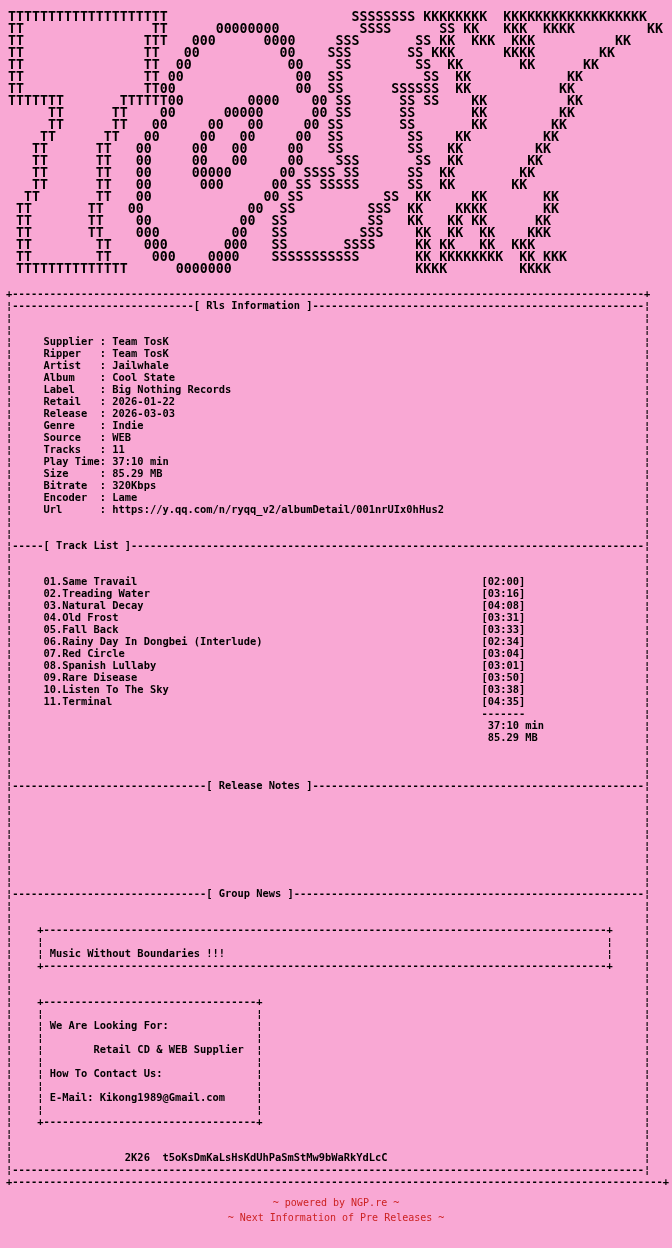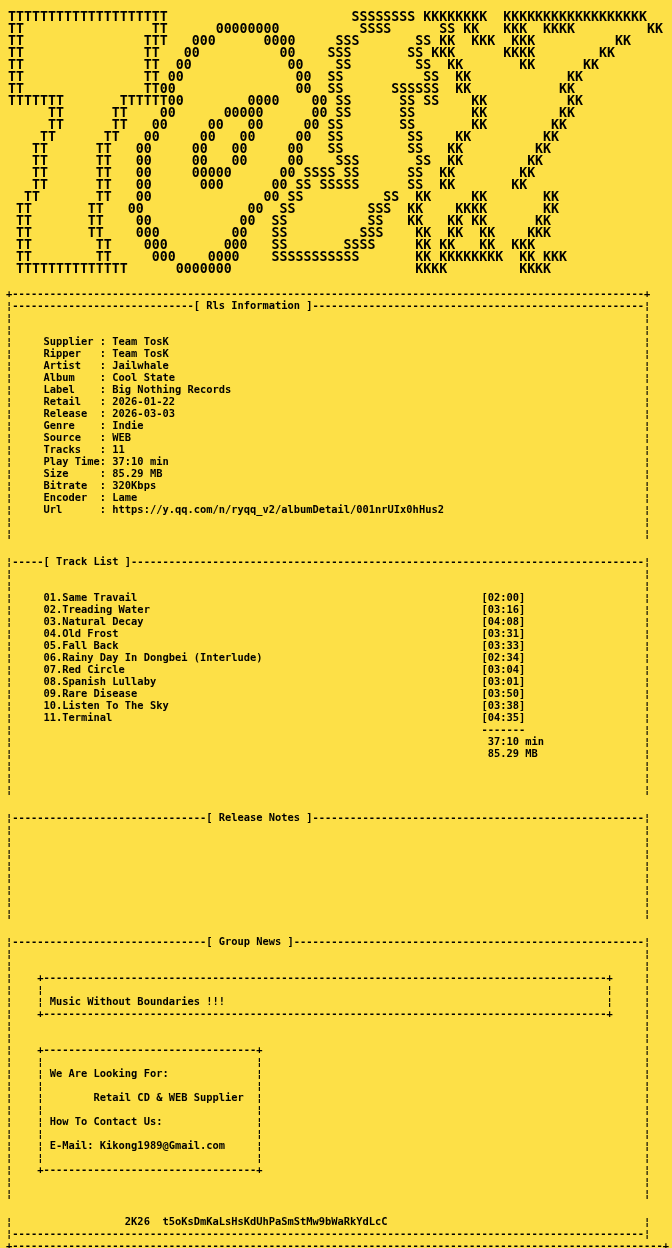--- a/index.html
+++ b/index.html
@@ -1,19 +1,19 @@
 <!DOCTYPE html>
 <html><head>
 <meta charset="utf-8">
 <style>
   html,body{margin:0;padding:0;background:#ffffff;}
-  #page{width:672px;height:1248px;overflow:hidden;background:#fde047;color:#000000;}
+  #page{width:672px;height:1248px;overflow:hidden;background:#f9a8d4;color:#000000;}
   pre{margin:0;white-space:pre;}
   .art{font:bold 13.28px/12px "DejaVu Sans Mono", monospace;padding:11px 0 0 8px;}
-  .nfo{font:bold 10.4px/12px "DejaVu Sans Mono", monospace;padding-left:6px;margin-top:16px;}
+  .nfo{font:bold 10.4px/12px "DejaVu Sans Mono", monospace;padding-left:6px;}
   .nfo-first{margin-top:12px;}
   .redfoot{margin-top:8px;text-align:center;font:10px/15px "DejaVu Sans Mono", monospace;}
 </style>
 </head>
 <body style="background: rgb(255, 255, 255);">
 
 <div id="page" style="color: rgb(0, 0, 0);">
 
   <pre class="art">TTTTTTTTTTTTTTTTTTTT                       SSSSSSSS KKKKKKKK  KKKKKKKKKKKKKKKKKK
 TT                TT      00000000          SSSS      SS KK   KKK  KKKK         KK

